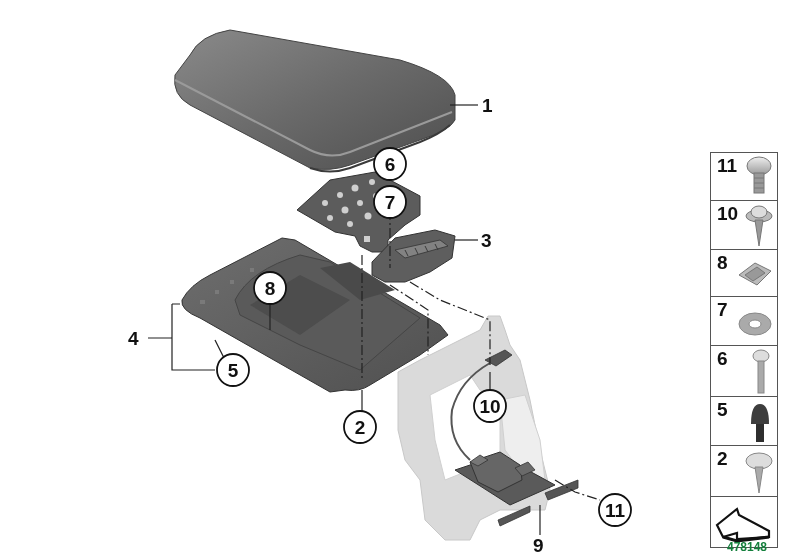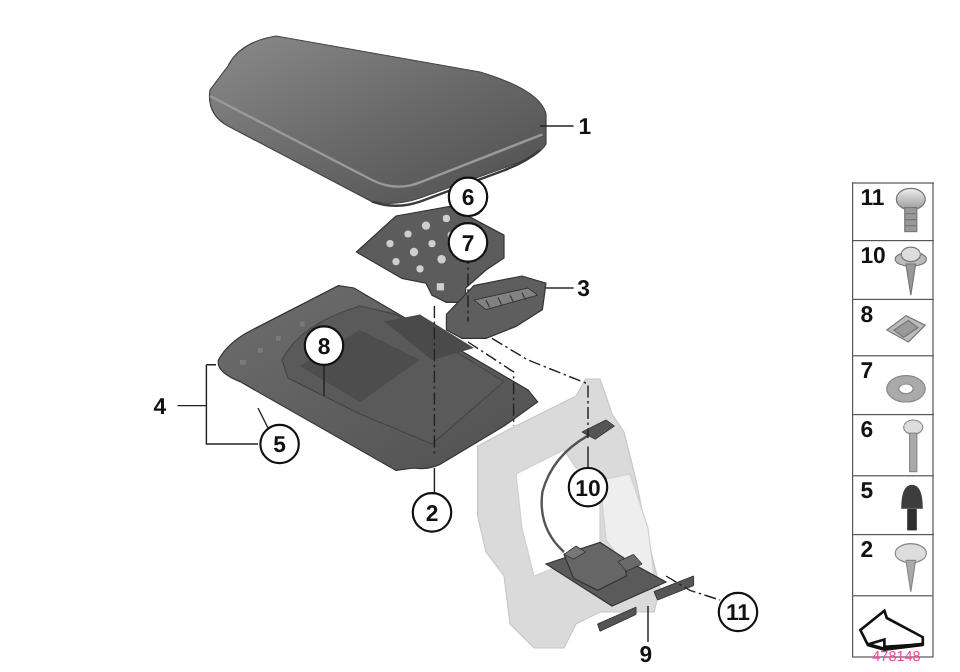--- a/index.html
+++ b/index.html
@@ -4,21 +4,21 @@
 <style>
   html, body { margin:0; padding:0; background:#ffffff; }
   body { width:800px; height:560px; position:relative; overflow:hidden; font-family:"Liberation Sans", sans-serif; }
   #diagram { position:absolute; left:0; top:0; width:800px; height:560px; }
   .callout-num { font-family:"Liberation Sans", sans-serif; font-weight:bold; font-size:19px; fill:#111; }
   .legend { position:absolute; left:710px; top:152px; width:68px; }
   .legend-cell { position:relative; width:66px; border:1px solid #555; border-bottom:none; background:#fff; box-sizing:content-box; }
   .legend-cell:last-of-type { border-bottom:1px solid #555; }
   .legend-num { position:absolute; left:6px; top:2px; font-weight:bold; font-size:19px; color:#111; line-height:22px; }
   .legend-icon { position:absolute; right:4px; top:3px; }
-  .legend-id { position:absolute; left:712px; top:540px; width:70px; text-align:center; font-size:12px; color:#ec4899; }
+  .legend-id { position:absolute; left:712px; top:540px; width:70px; text-align:center; font-size:12px; color:#15803d;font-weight:bold; }
 </style>
 </head>
 <body>
 
 <svg id="diagram" viewBox="0 0 800 560" xmlns="http://www.w3.org/2000/svg">
   <defs>
     <linearGradient id="gCover" x1="0" y1="0" x2="1" y2="1">
       <stop offset="0" stop-color="#8a8a8a"></stop>
       <stop offset="0.5" stop-color="#6a6a6a"></stop>
       <stop offset="1" stop-color="#4e4e4e"></stop>

